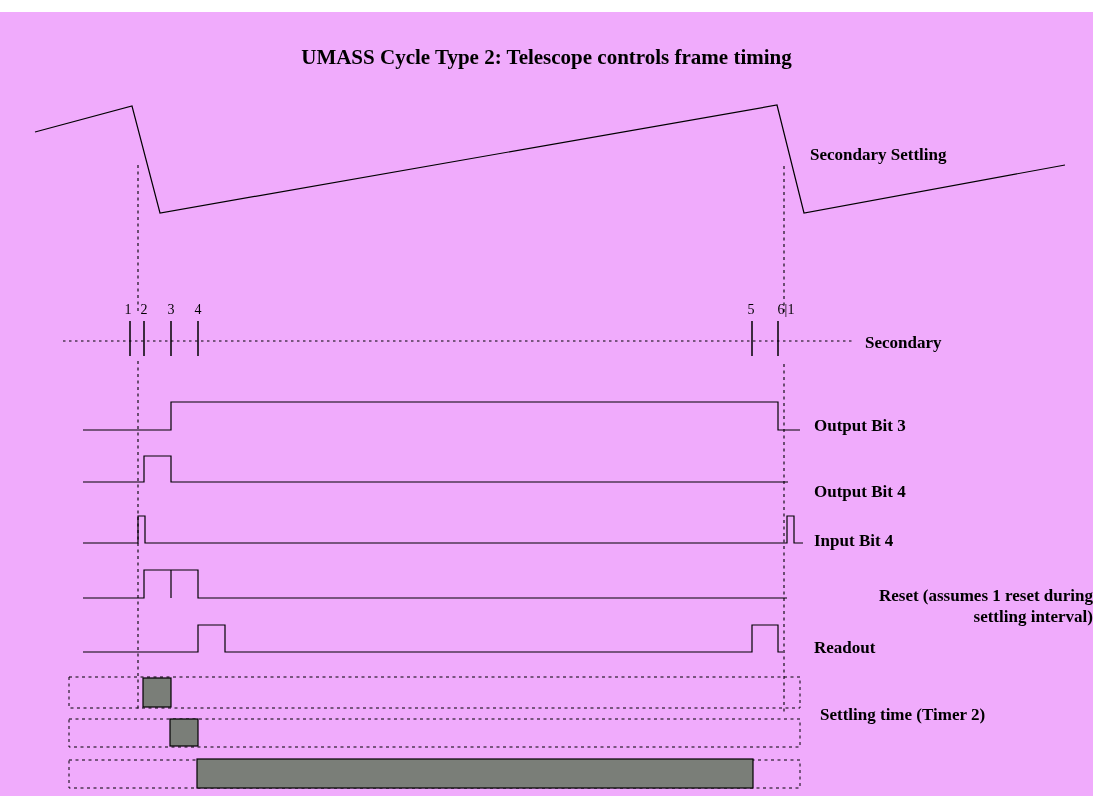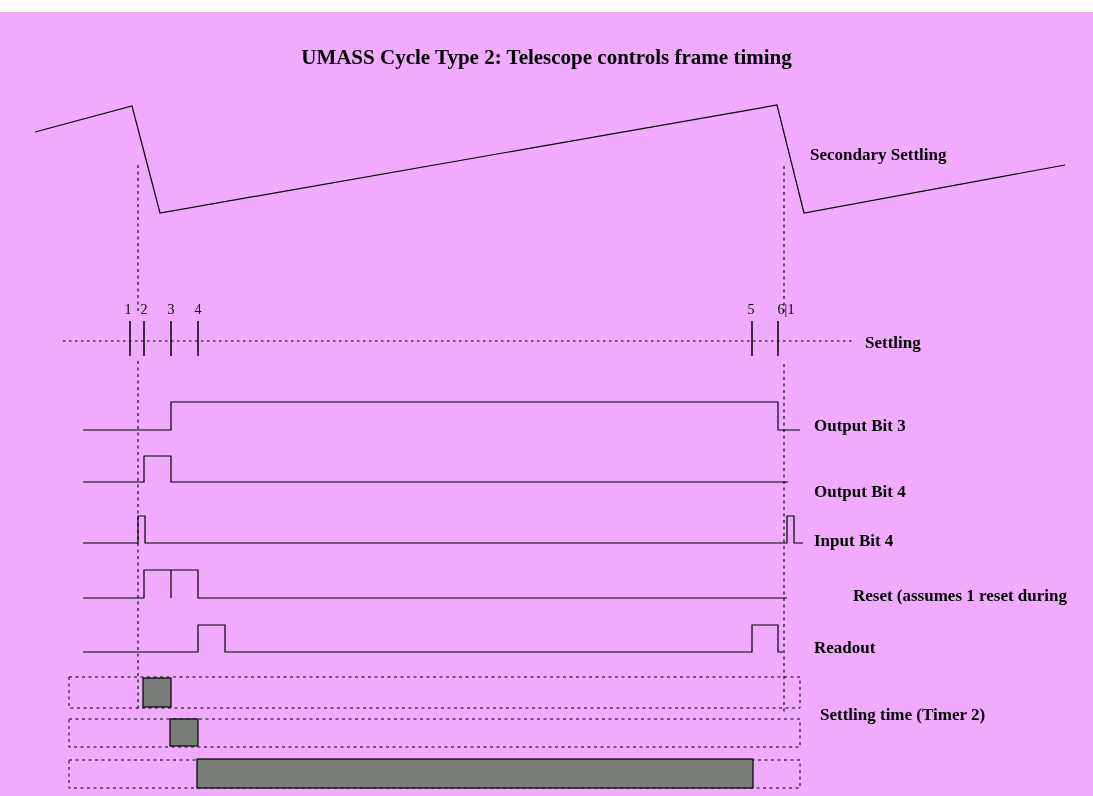--- a/index.html
+++ b/index.html
@@ -19,21 +19,21 @@
     line-height:20px;
     white-space:nowrap;
     color:#000;
   }
   #lbl-title{top:33px;left:0;width:100%;text-align:center;font-size:21px;line-height:24px;}
   #lbl-waveform{top:133px;left:810px;}
   #lbl-timeline{top:321px;left:865px;}
   #lbl-ob3{top:404px;left:814px;}
   #lbl-ob4{top:470px;left:814px;}
   #lbl-ib4{top:519px;left:814px;}
-  #lbl-reset{top:573px;left:814px;width:253px;text-align:right;line-height:21px;white-space:nowrap;}
+  #lbl-reset{top:573px;left:840px;width:253px;text-align:right;line-height:21px;white-space:nowrap;}
   #lbl-readout{top:626px;left:814px;}
   #lbl-settling{top:693px;left:820px;}
   #lbl-read1{top:714px;left:820px;}
   #lbl-integration{top:754px;left:820px;}
   .tick-label{
     position:absolute;
     top:290px;
     font-size:14px;
     line-height:16px;
     transform:translateX(-50%);
@@ -66,26 +66,27 @@
       <rect x="69" y="665" width="731" height="31" fill="none" stroke="#000000" stroke-width="1" stroke-dasharray="3,3.5"></rect>
       <rect x="143" y="666" width="28" height="29" fill="#7a7e78" stroke="#000000" stroke-width="1.2"></rect>
       <rect x="69" y="707" width="731" height="28" fill="none" stroke="#000000" stroke-width="1" stroke-dasharray="3,3.5"></rect>
       <rect x="170" y="707" width="28" height="27" fill="#7a7e78" stroke="#000000" stroke-width="1.2"></rect>
       <rect x="69" y="748" width="731" height="28" fill="none" stroke="#000000" stroke-width="1" stroke-dasharray="3,3.5"></rect>
       <rect x="197" y="747" width="556" height="29" fill="#7a7e78" stroke="#000000" stroke-width="1.2"></rect>
     </svg>
 
   <div class="lbl" id="lbl-title">UMASS Cycle Type 2: Telescope controls frame timing</div>
   <div class="lbl" id="lbl-waveform">Secondary Settling</div>
-  <div class="lbl" id="lbl-timeline">Settling</div>
+  <div class="lbl" id="lbl-timeline">Secondary</div>
   <div class="lbl" id="lbl-ob3">Output Bit 3</div>
   <div class="lbl" id="lbl-ob4">Output Bit 4</div>
   <div class="lbl" id="lbl-ib4">Input Bit 4</div>
   <div class="lbl" id="lbl-reset">
     <div>Reset (assumes 1 reset during</div>
+    <div>settling interval)</div>
   </div>
   <div class="lbl" id="lbl-readout">Readout</div>
   <div class="lbl" id="lbl-settling">Settling time (Timer 2)</div>
 <span class="tick-label" style="left: 128px;">1</span>
     <span class="tick-label" style="left: 144px;">2</span>
     <span class="tick-label" style="left: 171px;">3</span>
     <span class="tick-label" style="left: 198px;">4</span>
     <span class="tick-label" style="left: 751px;">5</span>
     <span class="tick-label" style="left: 786px;">6|1</span>
   </div>

